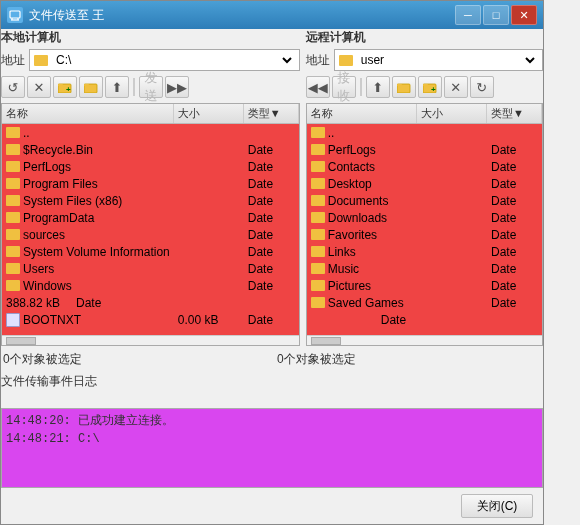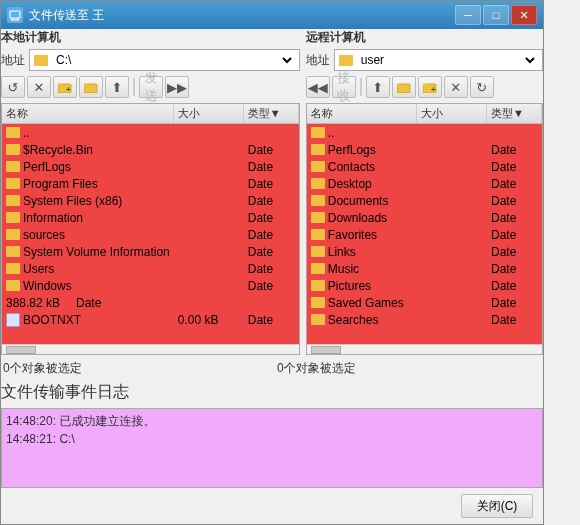--- a/index.html
+++ b/index.html
@@ -188,34 +188,35 @@
     }
     .file-icon {
       width: 14px; height: 14px;
       background: #e0e0ff;
       border: 1px solid #9999cc;
       border-radius: 1px;
       flex-shrink: 0;
       display: inline-block;
     }
     .log-section {
-      background: #f0abfc;
+      background: #d946ef;
       border: 1px solid #aaa;
       height: 80px;
       overflow-y: auto;
       padding: 3px 4px;
       font-size: 12px;
       color: #333;
       line-height: 1.5;
       flex-shrink: 0;
+      font-family: Liberation Mono, monospace;
     }
     .log-title {
-      font-size: 16px;
+      font-size: 12px;
       color: #333;
-      margin-bottom: 5px;
+      margin-bottom: 18px;
     }
     .bottom-bar {
       height: 36px;
       display: flex;
       align-items: center;
       justify-content: flex-end;
       padding: 0 10px;
       flex-shrink: 0;
     }
     .close-btn-main {
@@ -360,21 +361,21 @@
                 <div class="file-cell col-name">
                   <span class="folder-icon"></span>
                   <span>System Files (x86)</span>
                 </div>
                 <div class="file-cell col-size"></div>
                 <div class="file-cell col-type">Date</div>
               </div>
               <div class="file-row">
                 <div class="file-cell col-name">
                   <span class="folder-icon"></span>
-                  <span>Information</span>
+                  <span>ProgramData</span>
                 </div>
                 <div class="file-cell col-size"></div>
                 <div class="file-cell col-type">Date</div>
               </div>
               <div class="file-row">
                 <div class="file-cell col-name">
                   <span class="folder-icon"></span>
                   <span>sources</span>
                 </div>
                 <div class="file-cell col-size"></div>
@@ -548,24 +549,20 @@
               </div>
               <div class="file-row">
                 <div class="file-cell col-name">
                   <span class="folder-icon"></span>
                   <span>Saved Games</span>
                 </div>
                 <div class="file-cell col-size"></div>
                 <div class="file-cell col-type">Date</div>
               </div>
               <div class="file-row">
-                <div class="file-cell col-name">
-                  <span class="folder-icon"></span>
-                  <span>Searches</span>
-                </div>
                 <div class="file-cell col-size"></div>
                 <div class="file-cell col-type">Date</div>
               </div>
             </div>
           <div class="scrollbar-h">
             <div class="scrollbar-thumb"></div>
           </div>
         </div>
       </div>
     </div>

